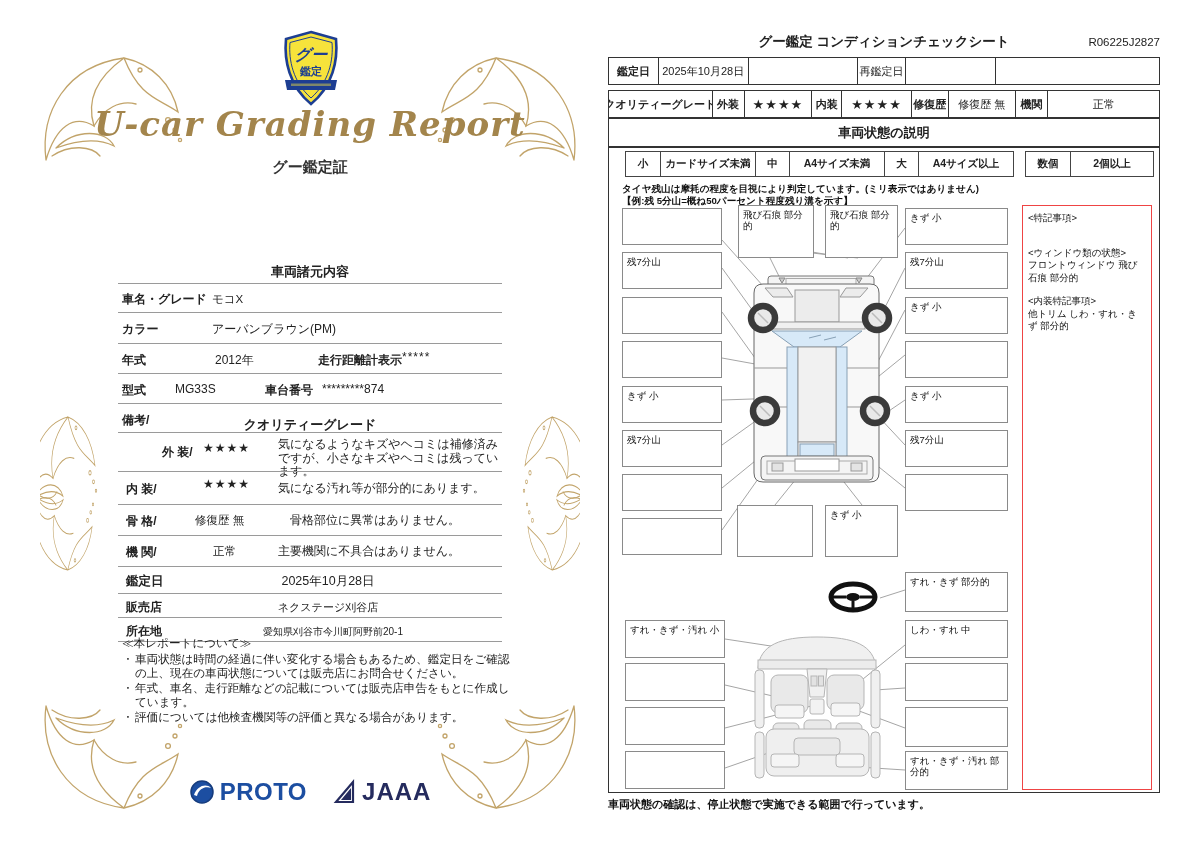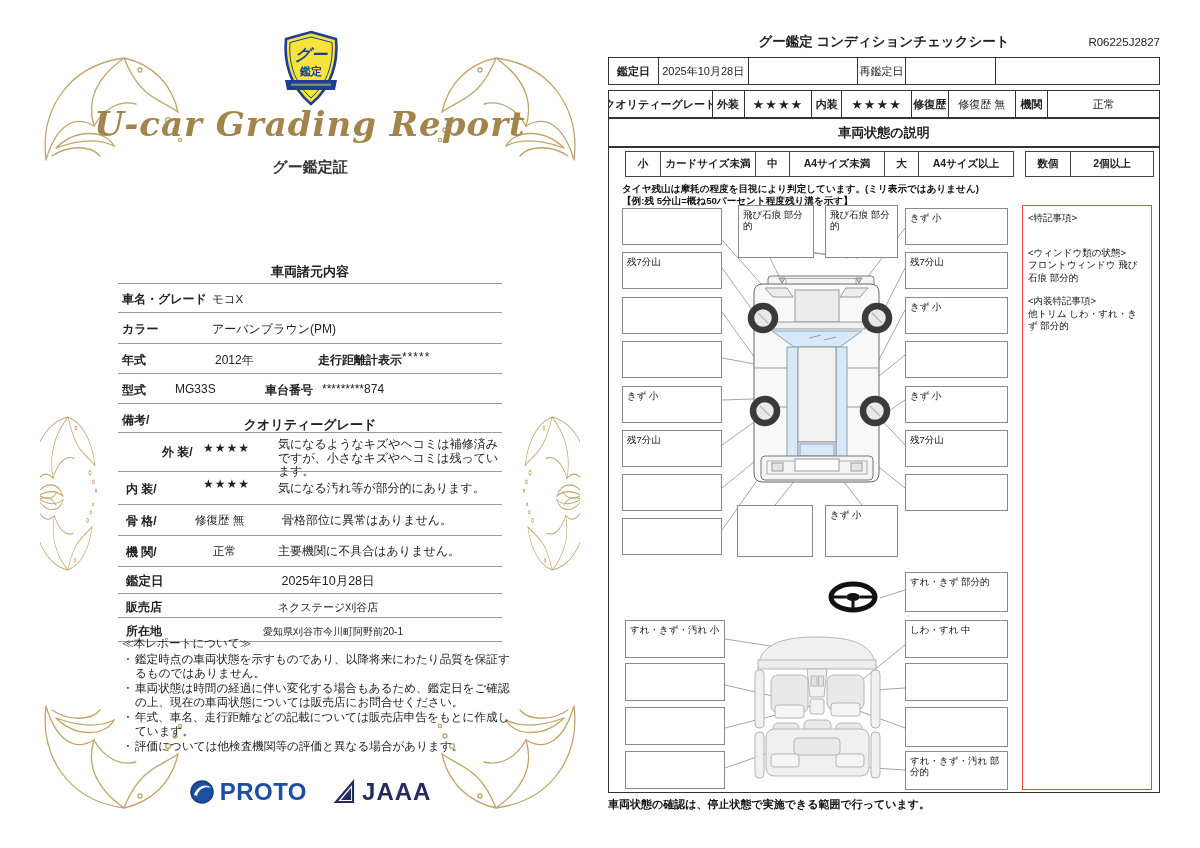--- a/index.html
+++ b/index.html
@@ -137,21 +137,21 @@
         <span class="cell lp-desc" style="left:160px;top:5px;width:222px;">気になるようなキズやヘコミは補修済みですが、小さなキズやヘコミは残っています。</span>
       </div>
       <div class="lp-row" style="height:32px;">
         <span class="cell lp-lbl" style="left:8px;top:9px;">内 装/</span>
         <span class="cell stars-lp" style="left:85px;top:5px;">★★★★</span>
         <span class="cell lp-desc" style="left:160px;top:10px;width:222px;">気になる汚れ等が部分的にあります。</span>
       </div>
       <div class="lp-row" style="height:30px;">
         <span class="cell lp-lbl" style="left:8px;top:8px;">骨 格/</span>
         <span class="cell" style="left:77px;top:8px;font-size:11.5px;">修復歴 無</span>
-        <span class="cell lp-desc" style="left:164px;top:9px;width:222px;">骨格部位に異常はありません。</span>
+        <span class="cell lp-desc" style="left:172px;top:9px;width:222px;">骨格部位に異常はありません。</span>
       </div>
       <div class="lp-row" style="height:30px;">
         <span class="cell lp-lbl" style="left:8px;top:8px;">機 関/</span>
         <span class="cell" style="left:95px;top:8px;font-size:11.5px;">正常</span>
         <span class="cell lp-desc" style="left:160px;top:9px;width:222px;">主要機関に不具合はありません。</span>
       </div>
       <div class="lp-row" style="height:26px;">
         <span class="cell lp-lbl" style="left:8px;top:6px;font-size:12.5px;">鑑定日</span>
         <span class="cell" style="left:110px;top:6px;width:200px;text-align:center;font-size:12.5px;">2025年10月28日</span>
       </div>
@@ -160,21 +160,20 @@
         <span class="cell" style="left:110px;top:6px;width:200px;text-align:center;font-size:11px;">ネクステージ刈谷店</span>
       </div>
       <div class="lp-row" style="height:23px;">
         <span class="cell lp-lbl" style="left:8px;top:5px;">所在地</span>
         <span class="cell" style="left:110px;top:7px;width:210px;text-align:center;font-size:10px;">愛知県刈谷市今川町阿野前20-1</span>
       </div>
     </div>
 
     <div class="abs lp-notes lp-serif">
       <div class="nheading">≪本レポートについて≫</div>
-      <div class="lp-note-item">鑑定時点の車両状態を示すものであり、以降将来にわたり品質を保証するものではありません。</div>
       <div class="lp-note-item">車両状態は時間の経過に伴い変化する場合もあるため、鑑定日をご確認の上、現在の車両状態については販売店にお問合せください。</div>
       <div class="lp-note-item">年式、車名、走行距離などの記載については販売店申告をもとに作成しています。</div>
       <div class="lp-note-item">評価については他検査機関等の評価と異なる場合があります。</div>
     </div>
 
     <div class="abs lp-logos">
       <div class="proto-wrap">
         <svg width="26" height="26" viewBox="0 0 26 26">
           <circle cx="13" cy="13" r="11" fill="#1c4ea1"></circle>
           <path d="M5,16 C8,7 17,4 22,9 C17,7 10,9 8,17 Z" fill="#ffffff"></path>

